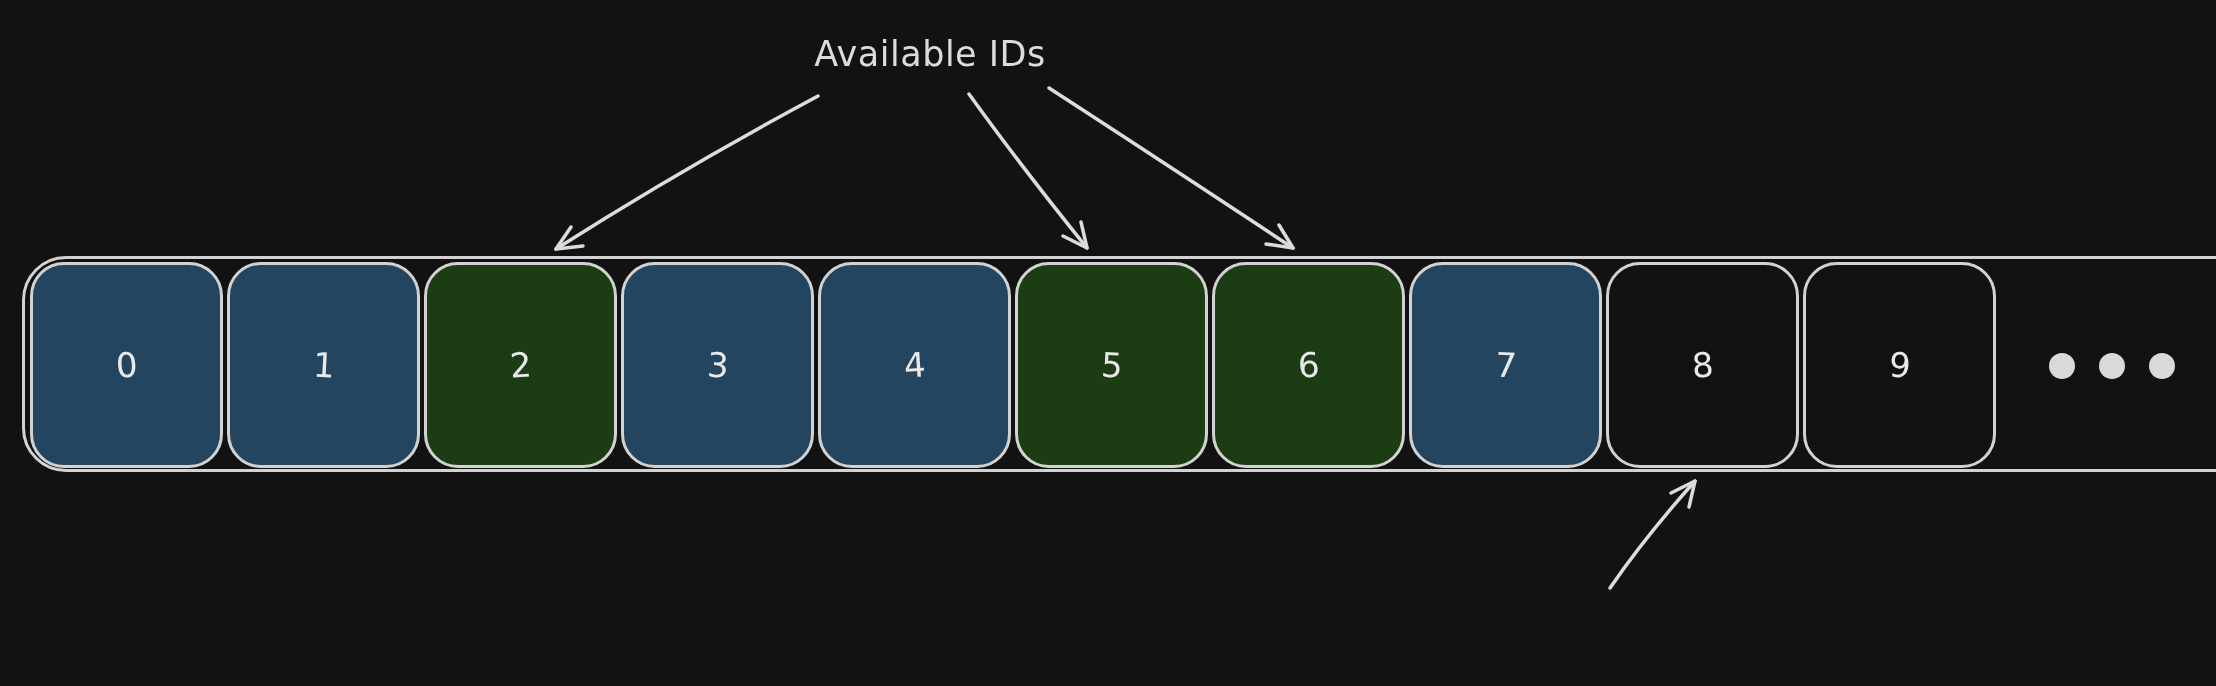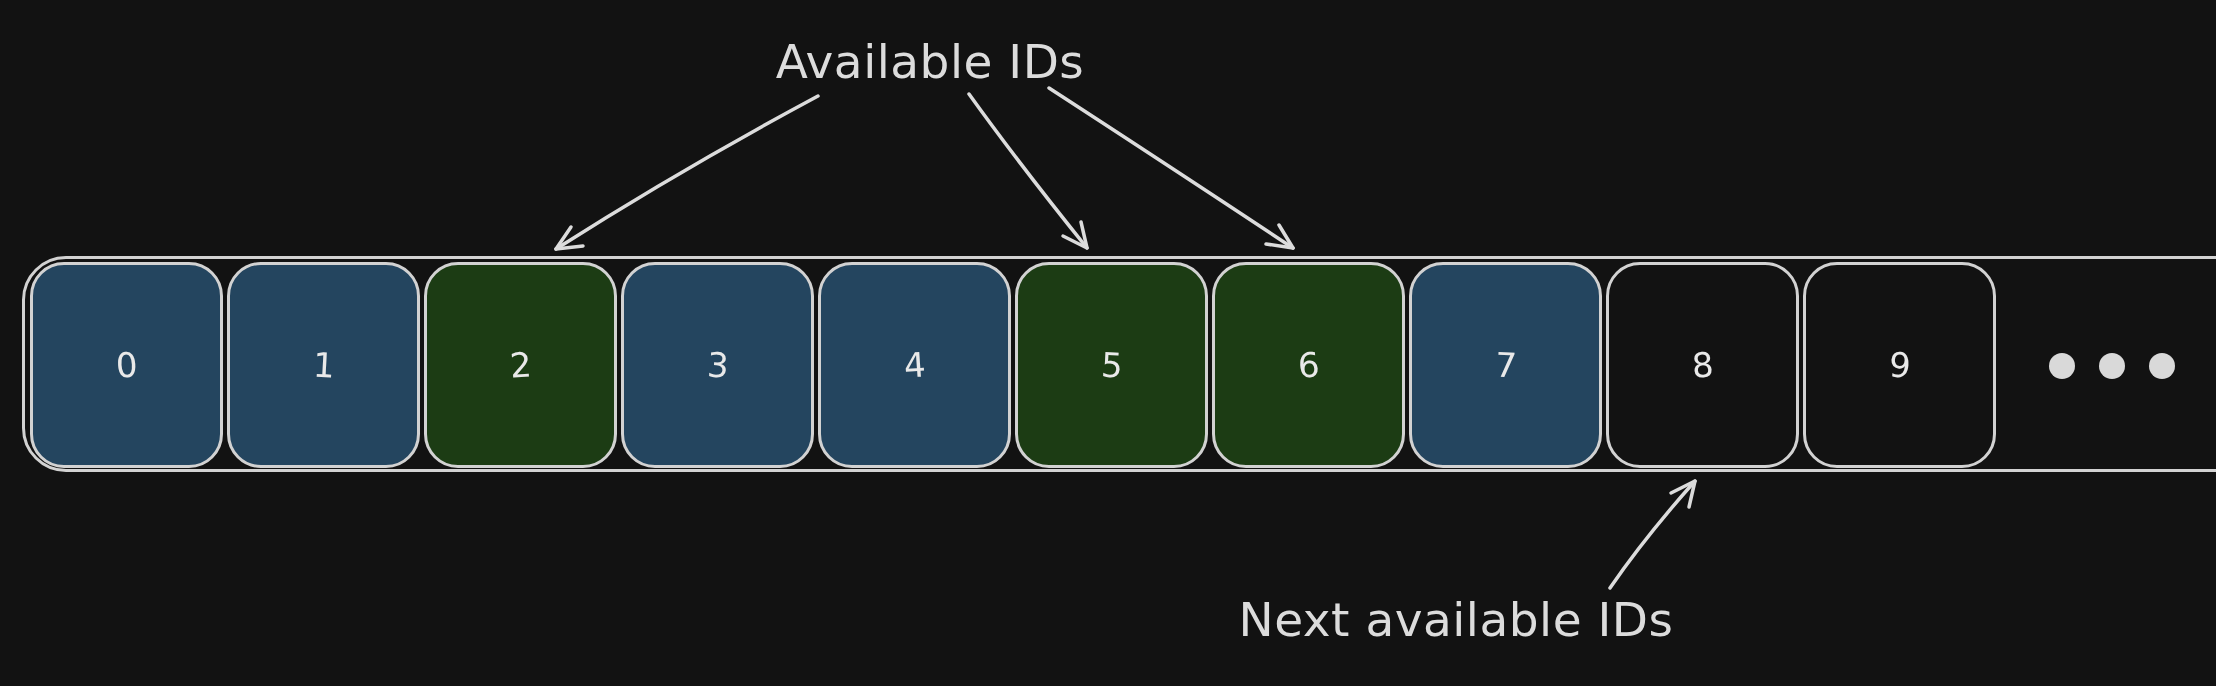--- a/index.html
+++ b/index.html
@@ -62,21 +62,21 @@
   .dot {
     width: 26px;
     height: 26px;
     border-radius: 50%;
     background: var(--dot, #d9d9d9);
   }
 
   .label {
     position: absolute;
     color: var(--stroke, #dcdcdc);
-    font-size: 47px;
+    font-size: 35px;
     white-space: nowrap;
     transform: translateX(-50%);
     letter-spacing: 0.5px;
   }
   .label.available-ids { left: 930px; top: 34px; }
   .label.next-ids      { left: 1456px; top: 592px; }
 
   svg.arrows {
     position: absolute;
     left: 0;
@@ -132,21 +132,20 @@
     </div>
 
   <div class="dots">
       <div class="dot"></div>
       <div class="dot"></div>
       <div class="dot"></div>
     </div>
 
   <div class="label available-ids">Available IDs</div>
 
-  <div class="label next-ids">Next available IDs</div>
 
   <svg class="arrows" width="2216" height="686" viewBox="0 0 2216 686">
 
     <g>
       <path d="M818,96 Q680,170 556,249"></path>
       <path d="M583,246 L556,249 L571,227"></path>
     </g>
     <g>
       <path d="M969,94 Q1020,165 1087,248"></path>
       <path d="M1081,222 L1087,248 L1063,236"></path>

